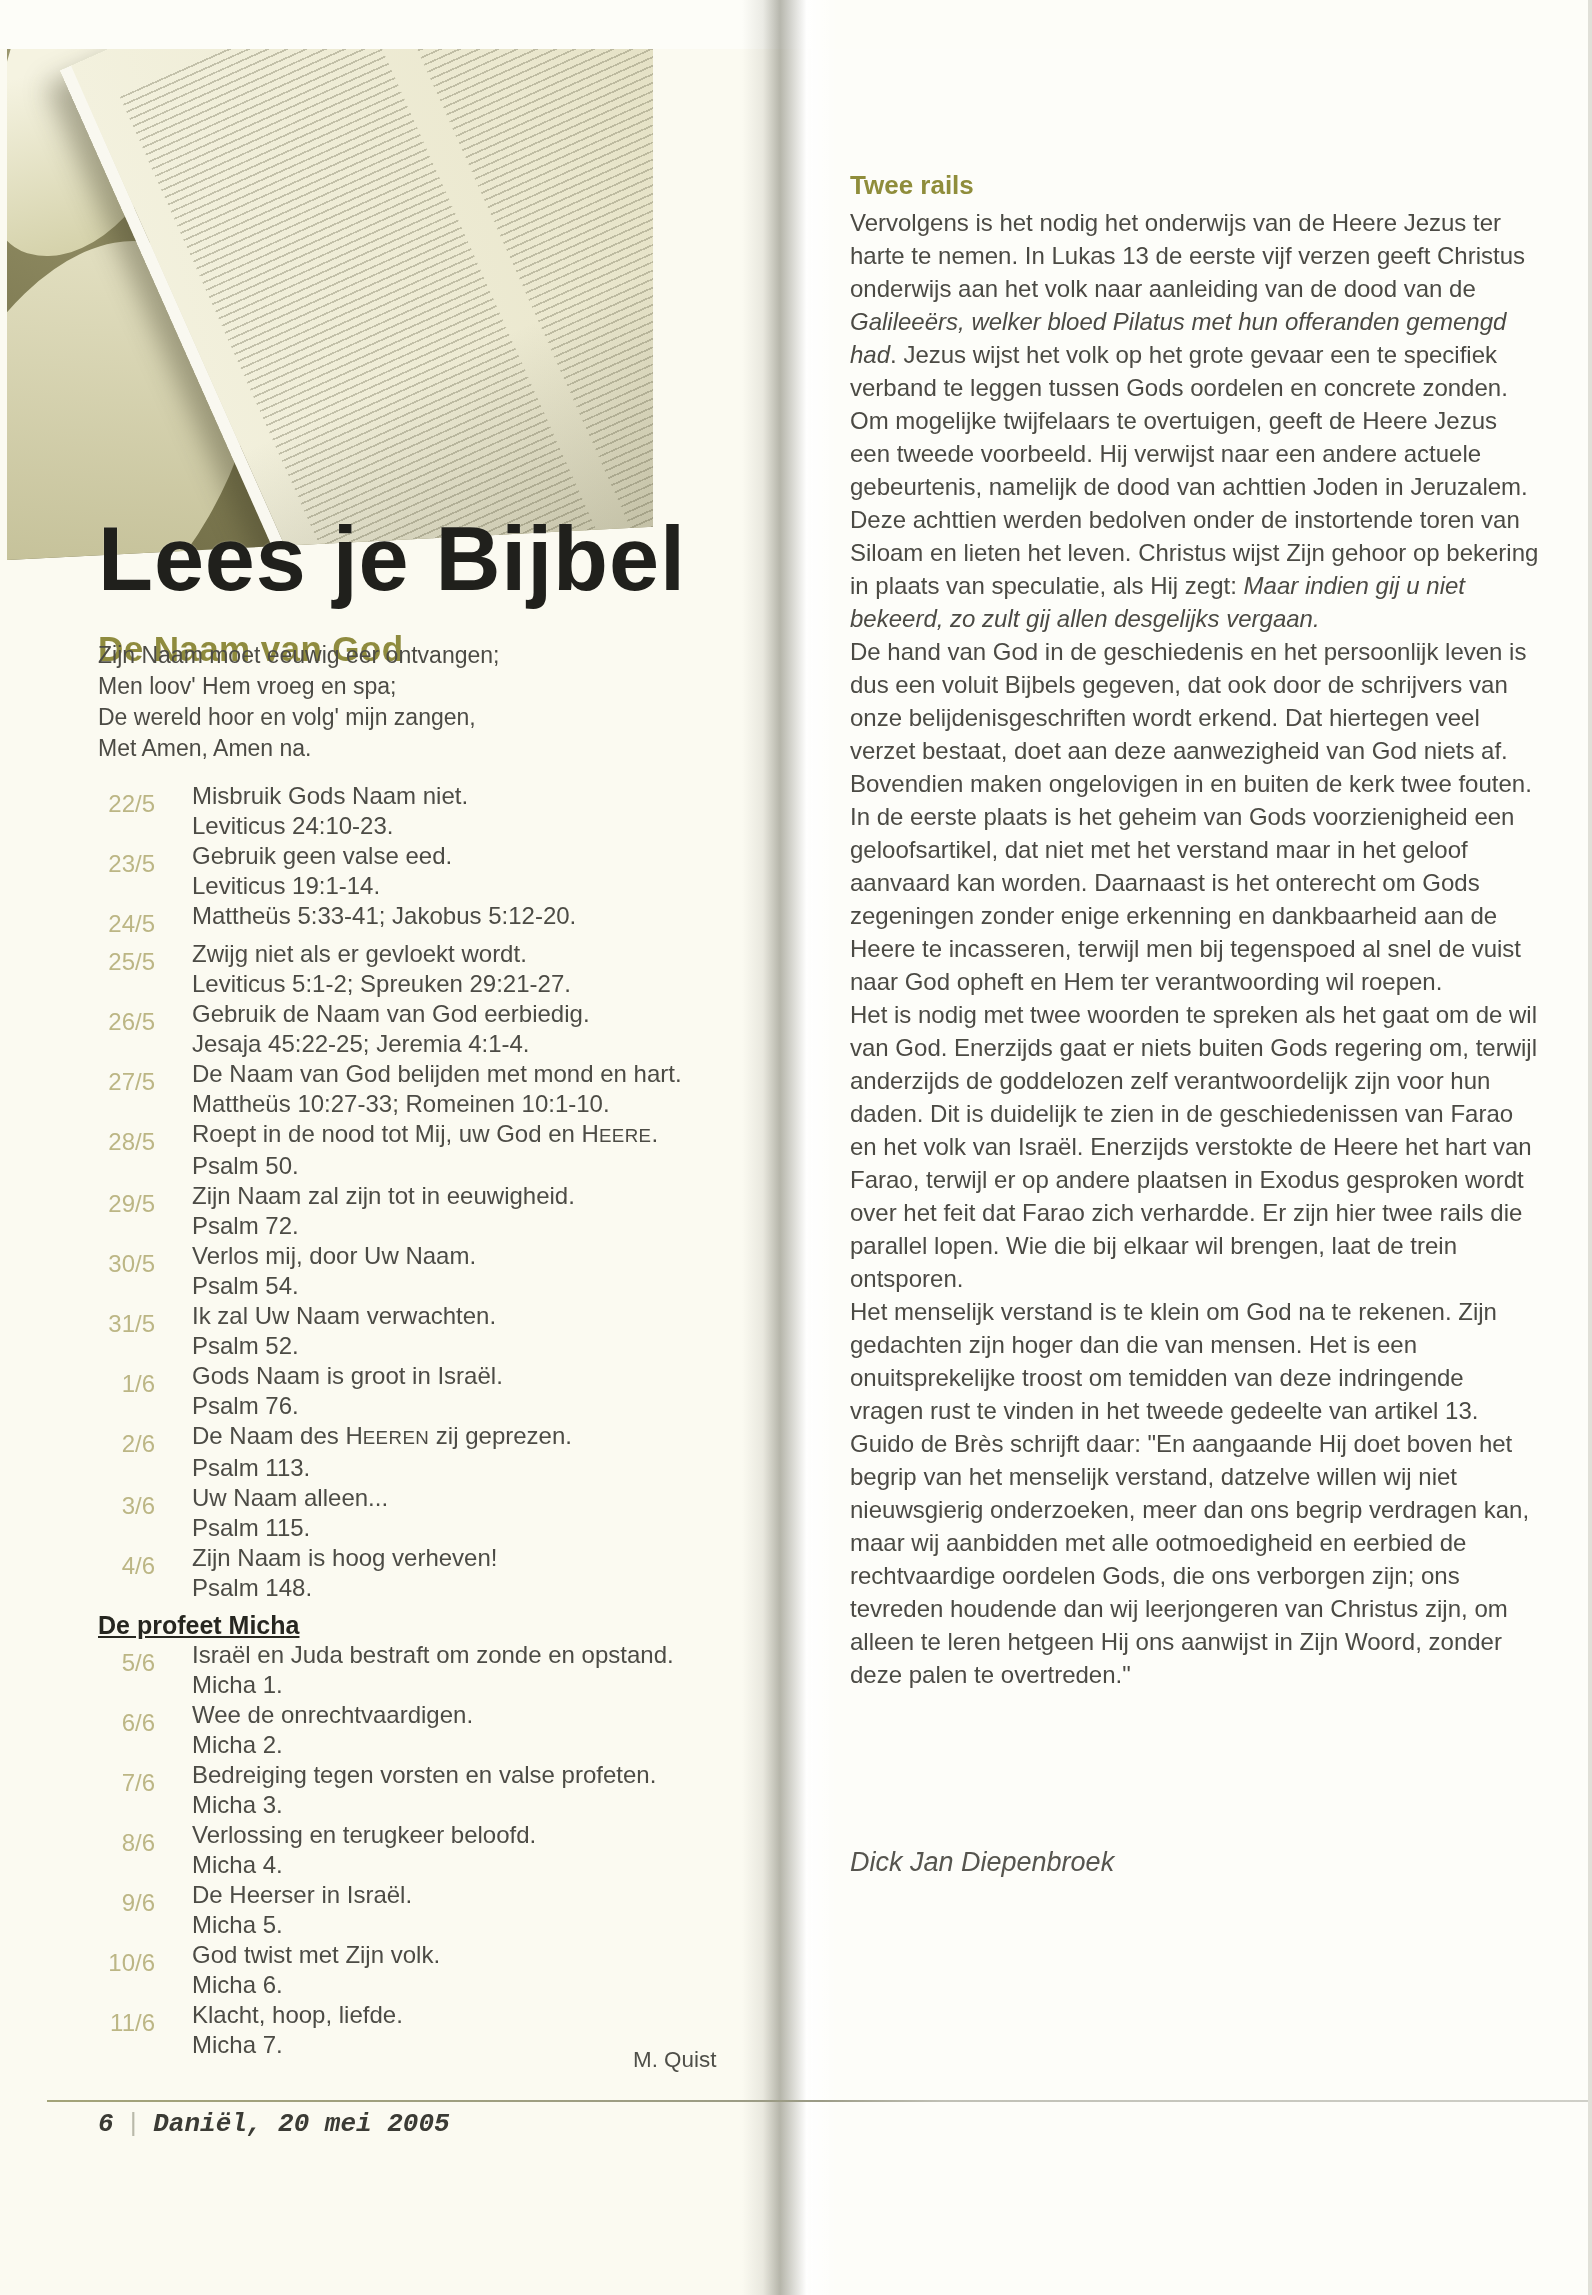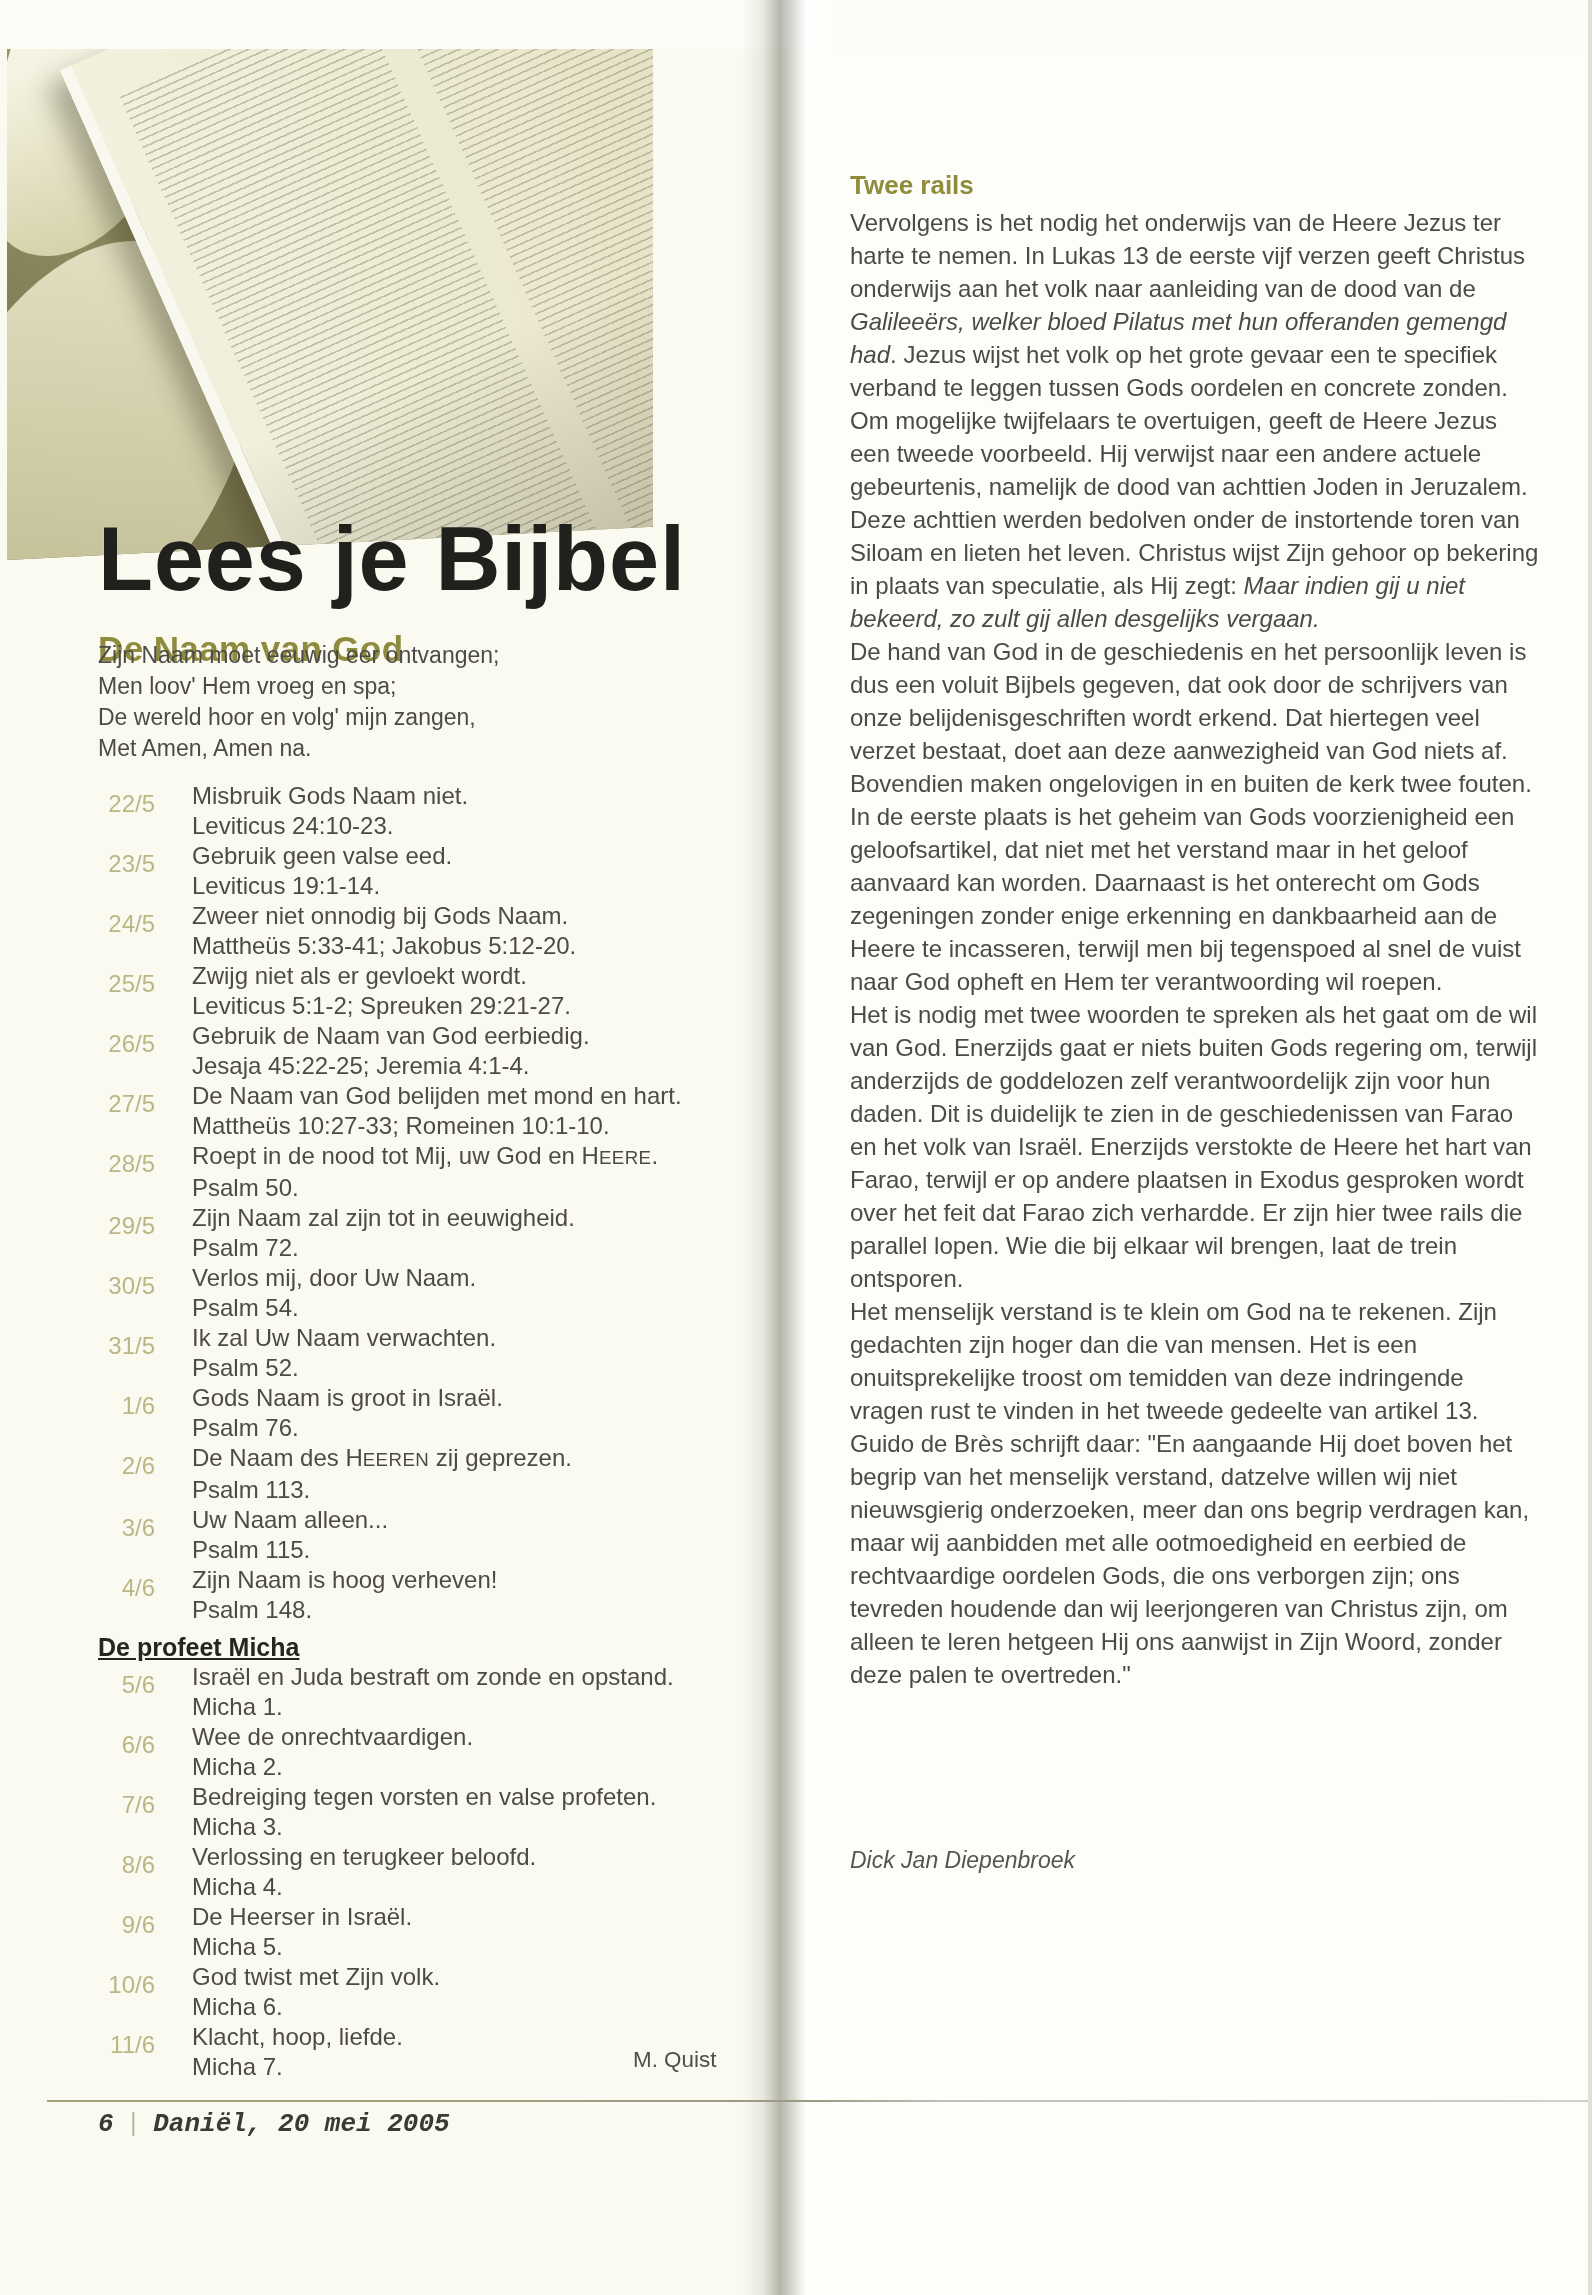--- a/index.html
+++ b/index.html
@@ -62,21 +62,21 @@
     background:linear-gradient(90deg,#a3a379 0%,#9b9b86 50%,#c0c0b6 58%,#cfcfc8 100%);}
   .footer{position:absolute;left:98px;top:2109px;font-size:26px;font-weight:bold;
     font-style:italic;color:#3b3b35;font-family:Liberation Mono, monospace;}
   .footer .sep{color:#b9b9aa;font-weight:normal;margin:0 12px;}
 
   
   .article{position:absolute;left:850px;top:169px;width:699px;}
   .article-heading{font-size:26px;font-weight:bold;color:#8f8d3b;line-height:33px;margin:0;}
   .article-body{margin-top:4.3px;width:690px;font-size:24px;line-height:33px;color:#4b4a44;}
   .article-body p{margin:0;}
-  .article-author{position:absolute;left:850px;top:1847px;font-size:23px;
+  .article-author{position:absolute;left:850px;top:1847px;font-size:27px;
     font-style:italic;color:#56554f;}
 </style>
 </head>
 <body>
 
 <div class="right-page"></div>
 <div class="top-strip"></div>
 
 <div class="photo">
   <div class="cuff"></div>
@@ -109,21 +109,20 @@
       <div class="sched-row">
         <div class="sched-date">23/5</div>
         <div class="sched-text">
           <div><span>Gebruik geen valse eed.</span></div>
           <div>Leviticus 19:1-14.</div>
         </div>
       </div>
       <div class="sched-row">
         <div class="sched-date">24/5</div>
         <div class="sched-text">
-          <div><span>Zweer niet onnodig bij Gods Naam.</span></div>
           <div>Mattheüs 5:33-41; Jakobus 5:12-20.</div>
         </div>
       </div>
       <div class="sched-row">
         <div class="sched-date">25/5</div>
         <div class="sched-text">
           <div><span>Zwijg niet als er gevloekt wordt.</span></div>
           <div>Leviticus 5:1-2; Spreuken 29:21-27.</div>
         </div>
       </div>

